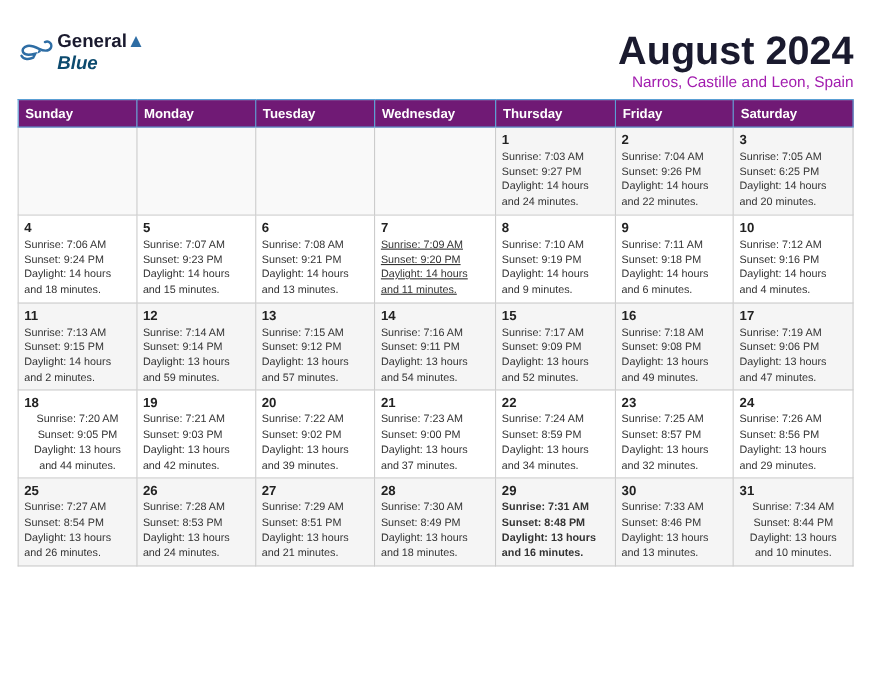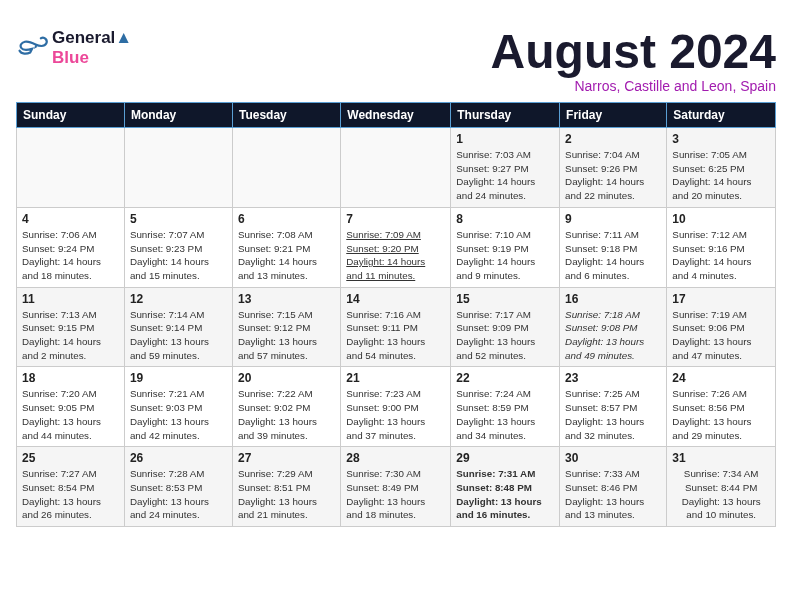--- a/index.html
+++ b/index.html
@@ -28,37 +28,37 @@
       gap: 4px;
     }
     .logo-bird {
       width: 32px;
       height: 28px;
     }
     .title-block {
       text-align: right;
     }
     .month-title {
-      font-size: 48px;
+      font-size: 36px;
       font-weight: bold;
       color: #1a1a2e;
       line-height: 1;
     }
     .location {
       font-size: 14px;
       color: #a21caf;
       margin-top: 2px;
     }
     .calendar {
       width: 100%;
       border-collapse: collapse;
       font-size: 10.5px;
     }
     .calendar thead th {
-      background-color: #0f172a;
+      background-color: #701a75;
       color: #fff;
       text-align: left;
       padding: 5px 6px;
       font-size: 12px;
       font-weight: bold;
       border: 1px solid #5a9fd4;
     }
     .calendar tbody td {
       border: 1px solid #ccc;
       vertical-align: top;
@@ -94,21 +94,21 @@
 
 <div class="page">
   <div class="header">
     <div class="logo">
       <svg class="logo-bird" viewBox="0 0 36 30">
         <path d="M28 4 C32 2, 36 6, 34 10 C32 14, 26 13, 22 11 C18 9, 14 7, 10 8 C6 9, 4 12, 6 15 C8 18, 14 17, 18 16 L16 20 C12 22, 6 22, 4 18" fill="none" stroke="#2e6da4" stroke-width="2.5" stroke-linecap="round"></path>
         <path d="M22 11 L20 16 L24 14 Z" fill="#2e6da4"></path>
       </svg>
       <div>
         <div style="font-size:17px;font-weight:bold;color:#1a1a2e;line-height:1.15;">General<span style="color:#2e6da4;">▲</span></div>
-        <div style="font-size:17px;font-weight:bold;color:#ec4899;line-height:1.15;">Blue</div>
+        <div style="font-size:17px;font-weight:bold;color:#0c4a6e;line-height:1.15;font-style:italic;">Blue</div>
       </div>
     </div>
     <div class="title-block">
       <div class="month-title">August 2024</div>
       <div class="location">Narros, Castille and Leon, Spain</div>
     </div>
   </div>
 
   <table class="calendar">
     <thead>
@@ -232,37 +232,37 @@
           </td>
           <td>
             <span class="day-num">15</span>
             <div class="day-info" style="white-space: pre-line;">Sunrise: 7:17 AM
 Sunset: 9:09 PM
 Daylight: 13 hours
 and 52 minutes.</div>
           </td>
           <td>
             <span class="day-num">16</span>
-            <div class="day-info" style="white-space: pre-line; font-style: italic;">Sunrise: 7:18 AM
+            <div class="day-info" style="white-space: pre-line;">Sunrise: 7:18 AM
 Sunset: 9:08 PM
 Daylight: 13 hours
 and 49 minutes.</div>
           </td>
           <td>
             <span class="day-num">17</span>
             <div class="day-info" style="white-space: pre-line;">Sunrise: 7:19 AM
 Sunset: 9:06 PM
 Daylight: 13 hours
 and 47 minutes.</div>
           </td>
         </tr>
         <tr>
           <td>
             <span class="day-num">18</span>
-            <div class="day-info" style="white-space: pre-line;">Sunrise: 7:20 AM
+            <div class="day-info" style="white-space: pre-line; text-align: center;">Sunrise: 7:20 AM
 Sunset: 9:05 PM
 Daylight: 13 hours
 and 44 minutes.</div>
           </td>
           <td>
             <span class="day-num">19</span>
             <div class="day-info" style="white-space: pre-line;">Sunrise: 7:21 AM
 Sunset: 9:03 PM
 Daylight: 13 hours
 and 42 minutes.</div>

